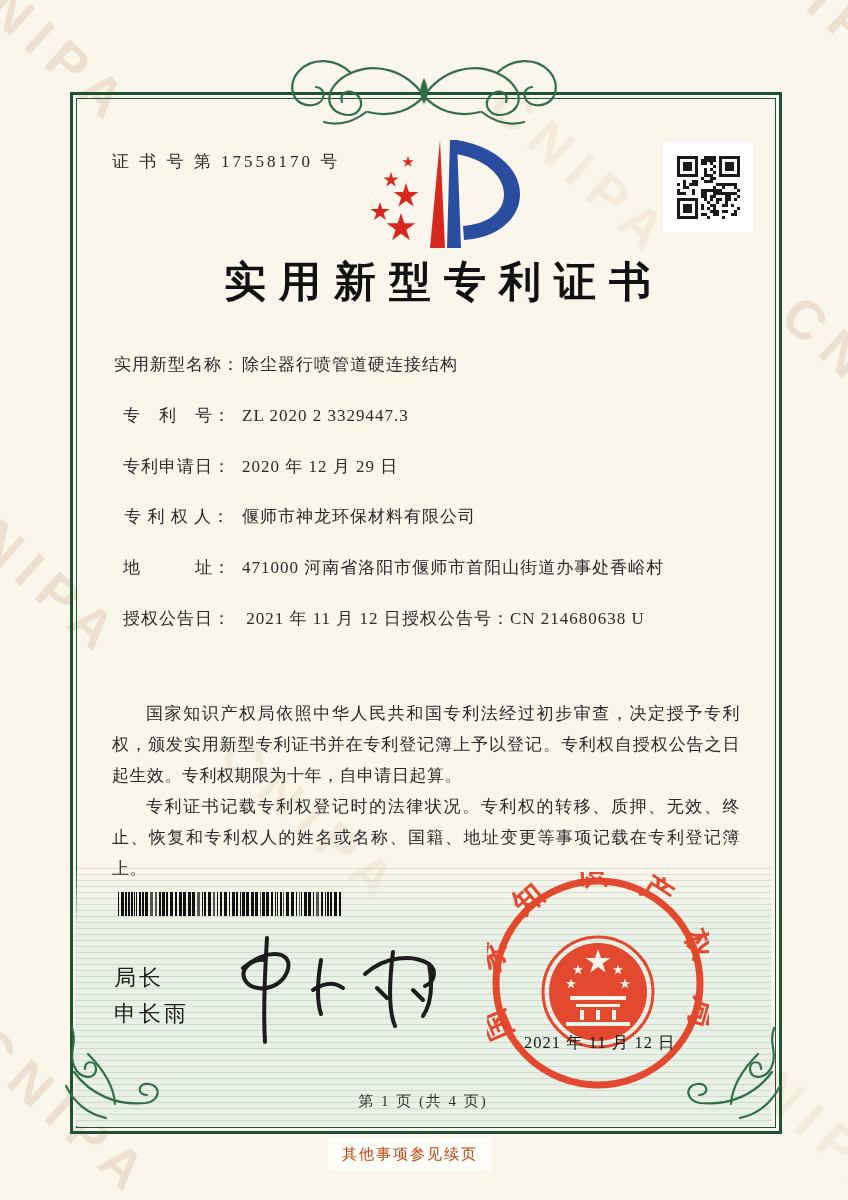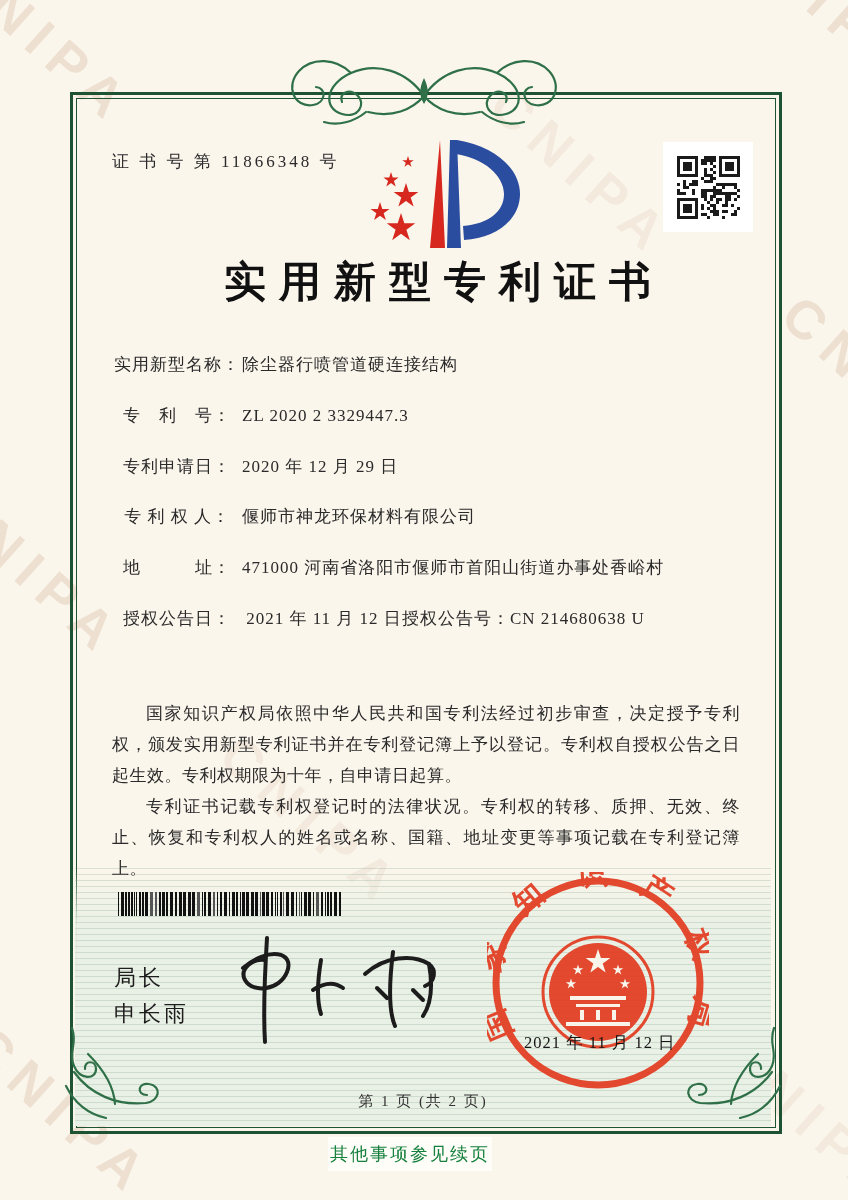--- a/index.html
+++ b/index.html
@@ -44,21 +44,21 @@
             font-family:"Liberation Sans","DejaVu Sans",sans-serif;font-size:22px;
             letter-spacing:3px;color:#1d1d1d;line-height:36px;}
   .signature{position:absolute;left:225px;top:930px;z-index:3;}
   .seal{position:absolute;left:487px;top:872px;z-index:3;}
   .seal-date{position:absolute;left:524px;top:1032px;z-index:4;font-size:16.5px;
              letter-spacing:1px;color:#151515;white-space:nowrap;}
   .page-num{position:absolute;left:70px;top:1092px;width:706px;text-align:center;
             font-size:15px;letter-spacing:2px;color:#333;z-index:3;}
   .cont-band{position:absolute;left:328px;top:1137px;width:164px;height:34px;background:#fffdf8;
              display:flex;align-items:center;justify-content:center;}
-  .cont-band span{font-size:18px;letter-spacing:2px;color:#15803d;}
+  .cont-band span{font-size:15px;letter-spacing:2px;color:#c2410c;}
 </style>
 </head>
 <body>
 
 <div class="page">
 
   <div class="wm" style="left:-70px;top:8px;">CNIPA</div>
   <div class="wm" style="left:712px;top:-30px;">CNIPA</div>
   <div class="wm faint" style="left:470px;top:140px;">CNIPA</div>
   <div class="wm" style="left:762px;top:350px;">CNIPA</div>
@@ -100,21 +100,21 @@
   </svg>
   <svg class="orn" style="left:676px;top:1026px;" width="112" height="108" viewBox="0 0 112 108">
     <g fill="none" stroke="#2f7048" stroke-width="2.2" stroke-linecap="round" transform="translate(112,0) scale(-1,1)">
       <path d="M14,2 C20,18 10,26 16,40 C22,54 38,54 38,43 C38,34 26,34 27,43"></path>
       <path d="M16,46 C32,68 58,80 88,77 C102,75 104,60 91,58 C80,56 78,69 89,69"></path>
       <path d="M30,28 C46,44 56,62 57,78"></path>
       <path d="M8,60 C16,76 30,88 48,92"></path>
     </g>
   </svg>
 
-  <div class="cert-no">证 书 号 第 11866348 号</div>
+  <div class="cert-no">证 书 号 第 17558170 号</div>
 
   <svg class="logo" width="190" height="118" viewBox="0 0 190 118">
     <defs>
       <path id="star" d="M0,-1 L0.588,0.809 L-0.951,-0.309 L0.951,-0.309 L-0.588,0.809 Z"></path>
     </defs>
     <path d="M96,4 L86,112 L101,112 Z" fill="#d6281e"></path>
     <path d="M106,4 L103,112 L117,112 L113,4 Z" fill="#2a4da0"></path>
     <path d="M113,4 C150,10 176,32 176,58 C176,84 152,102 120,104 L119,90 C144,88 160,76 160,58 C160,40 140,22 112,18 Z" fill="#2a4da0"></path>
     <g fill="#d6281e">
       <use href="#star" transform="translate(57,92) scale(15)"></use>
@@ -483,19 +483,19 @@
           <rect x="-18" y="18" width="4" height="10"></rect>
           <rect x="-2" y="18" width="4" height="10"></rect>
           <rect x="14" y="18" width="4" height="10"></rect>
           <rect x="-32" y="30" width="64" height="4"></rect>
         </g>
       </g>
     </g>
   </svg>
   <div class="seal-date">2021 年 11 月 12 日</div>
 
-  <div class="page-num">第 1 页 (共 2 页)</div>
+  <div class="page-num">第 1 页 (共 4 页)</div>
 
   <div class="cont-band">
     <span>其他事项参见续页</span>
   </div>
 
 </div>
 
 </body></html>

